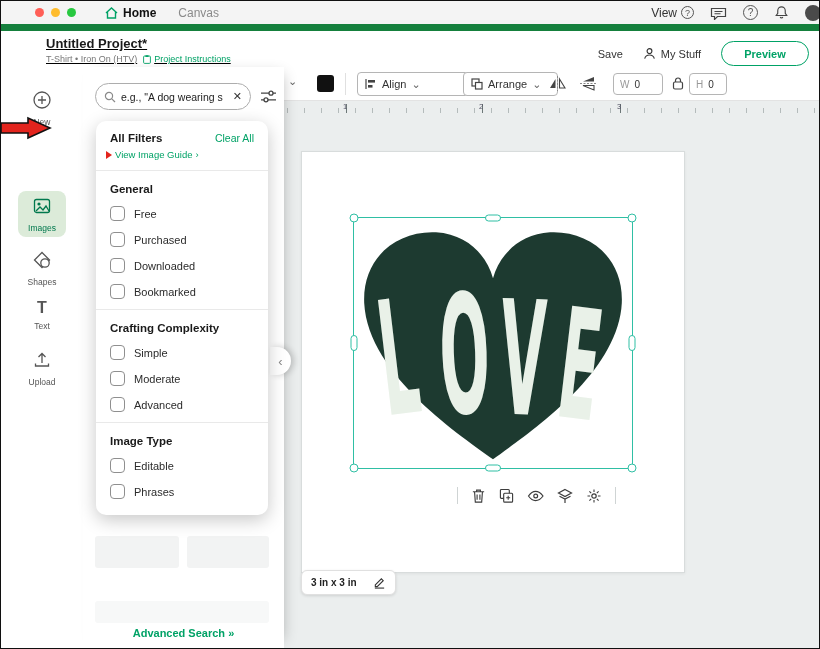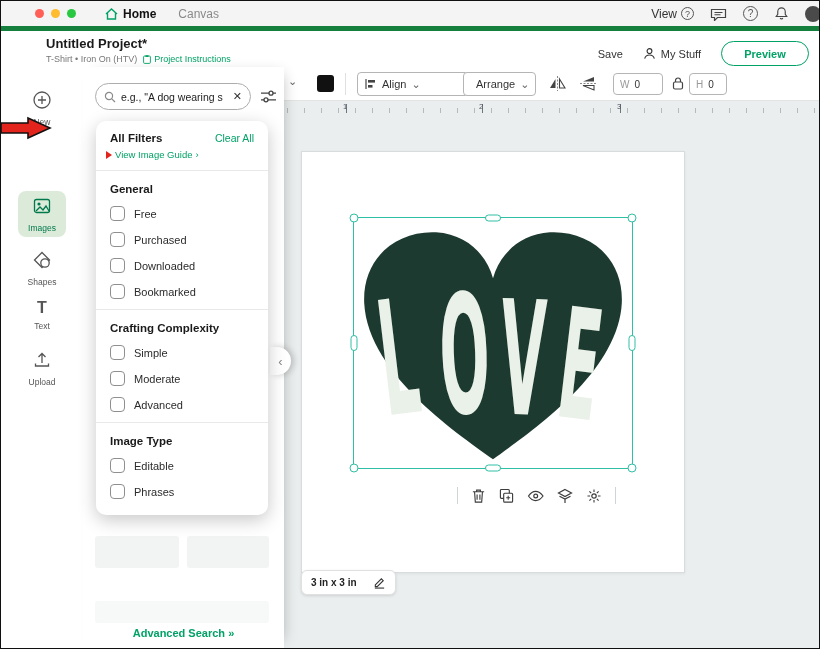--- a/index.html
+++ b/index.html
@@ -1,32 +1,32 @@
 <!DOCTYPE html>
 <html><head>
 <meta charset="utf-8">
 <style>
   * { margin:0; padding:0; box-sizing:border-box; }
   body { background:#fff; font-family:"Liberation Sans","DejaVu Sans",sans-serif; }
   .screen { position:relative; width:820px; height:649px; background:#fff; border:1px solid #101010; overflow:hidden; }
 
   
-  .topbar { position:absolute; left:0; top:0; right:0; height:30px; background:#f4f4f4; border-bottom:5px solid #15803d; display:flex; align-items:center; padding:0 8px 0 34px; }
+  .topbar { position:absolute; left:0; top:0; right:0; height:30px; background:#f4f4f4; border-bottom:7px solid #15803d; display:flex; align-items:center; padding:0 8px 0 34px; }
   .dot { width:9px; height:9px; border-radius:50%; margin-right:7px; display:inline-block; }
   .dot.red { background:#ff5f57; } .dot.yellow { background:#febc2e; } .dot.green { background:#28c840; }
   .tab { display:flex; align-items:center; gap:5px; font-size:12px; color:#8a8a8a; margin-left:22px; cursor:default; }
   .tab.active { color:#111; font-weight:bold; }
   .topbar-right { margin-left:auto; display:flex; align-items:center; gap:16px; }
   .help { display:flex; align-items:center; gap:4px; font-size:12px; color:#333; }
   .qcircle { width:13px; height:13px; border:1px solid #555; border-radius:50%; font-size:9px; color:#555; display:inline-flex; align-items:center; justify-content:center; }
   .avatar-partial { width:16px; height:16px; border-radius:50%; background:#4a4a4a; margin-right:-10px; }
 
   
   .header { position:absolute; left:0; top:30px; right:0; height:36px; background:#fff; display:flex; align-items:flex-start; }
-  .title-block { margin:5px 0 8px 45px; }
+  .title-block { margin:5px 0 8px 45px;text-decoration:underline; }
   .proj-title { font-size:13px; font-weight:bold; color:#1a1a1a; }
   .proj-sub { display:flex; align-items:center; gap:6px; margin-top:3px; }
   .sub-text { font-size:9px; color:#777; }
   .instr-link { font-size:9px; color:#00a266; display:flex; align-items:center; gap:3px; cursor:pointer; }
   .header-right { margin-left:auto; display:flex; align-items:center; gap:20px; padding:10px 10px 0 0; }
   .save-lbl { font-size:11px; color:#333; }
   .mystuff { display:flex; align-items:center; gap:5px; font-size:11px; color:#333; }
   .preview-btn { min-width:88px; height:25px; border:1.5px solid #00a266; border-radius:13px; color:#00a266; font-size:11px; font-weight:bold; display:flex; align-items:center; justify-content:center; background:#fff; cursor:pointer; }
 
   
@@ -167,21 +167,21 @@
     <div class="tb dropdown" style="left:274px;top:5px;width:112px;">
       <svg class="icon" width="12" height="12" viewBox="0 0 12 12">
           <path d="M1 1v10" stroke="#444" stroke-width="1.2"></path>
           <rect x="3" y="2" width="7" height="2.6" fill="#444"></rect>
           <rect x="3" y="7" width="4.5" height="2.6" fill="#444"></rect>
         </svg>
       <span>Align</span>
       <span class="chev">⌄</span>
     </div>
 
-    <div class="tb dropdown" style="left:380px;top:5px;width:73px;">
+    <div class="tb dropdown" style="left:380px;top:5px;width:95px;">
       <svg class="icon" width="12" height="12" viewBox="0 0 12 12">
           <rect x="1" y="1" width="7" height="7" fill="none" stroke="#444" stroke-width="1.2"></rect>
           <rect x="4.5" y="4.5" width="6.5" height="6.5" fill="#fff" stroke="#444" stroke-width="1.2"></rect>
         </svg>
       <span>Arrange</span>
       <span class="chev">⌄</span>
     </div>
 
     <svg class="tb icon" style="left:466px;top:9px;" width="17" height="15" viewBox="0 0 17 15">
         <path d="M8.5 0v15" stroke="#888" stroke-width="1" stroke-dasharray="2 1.5"></path>

